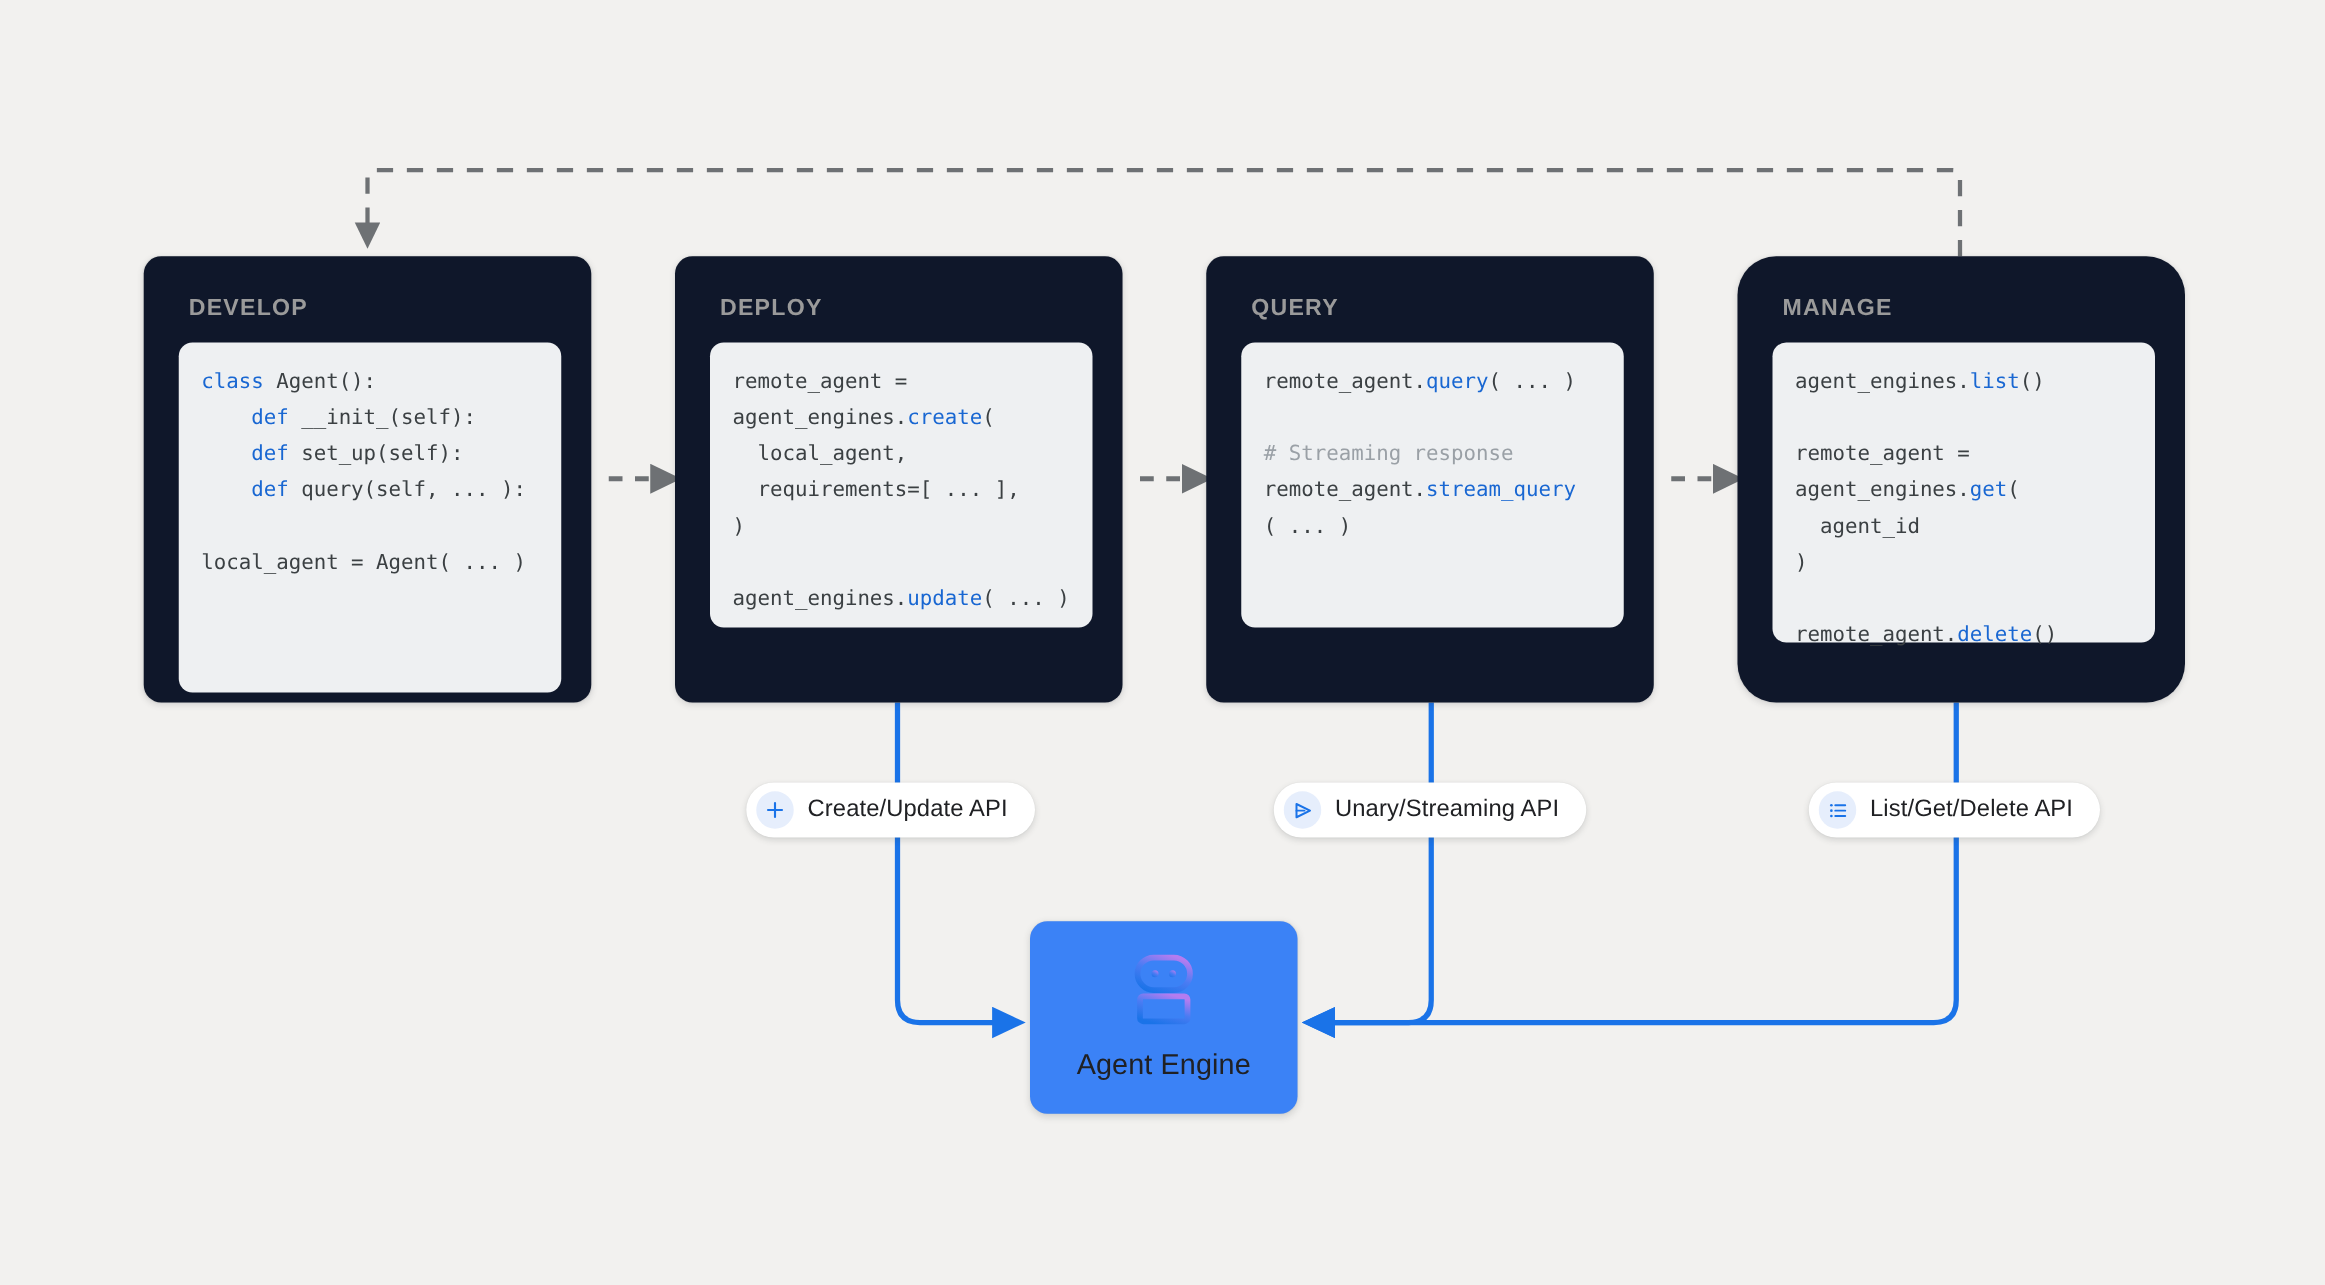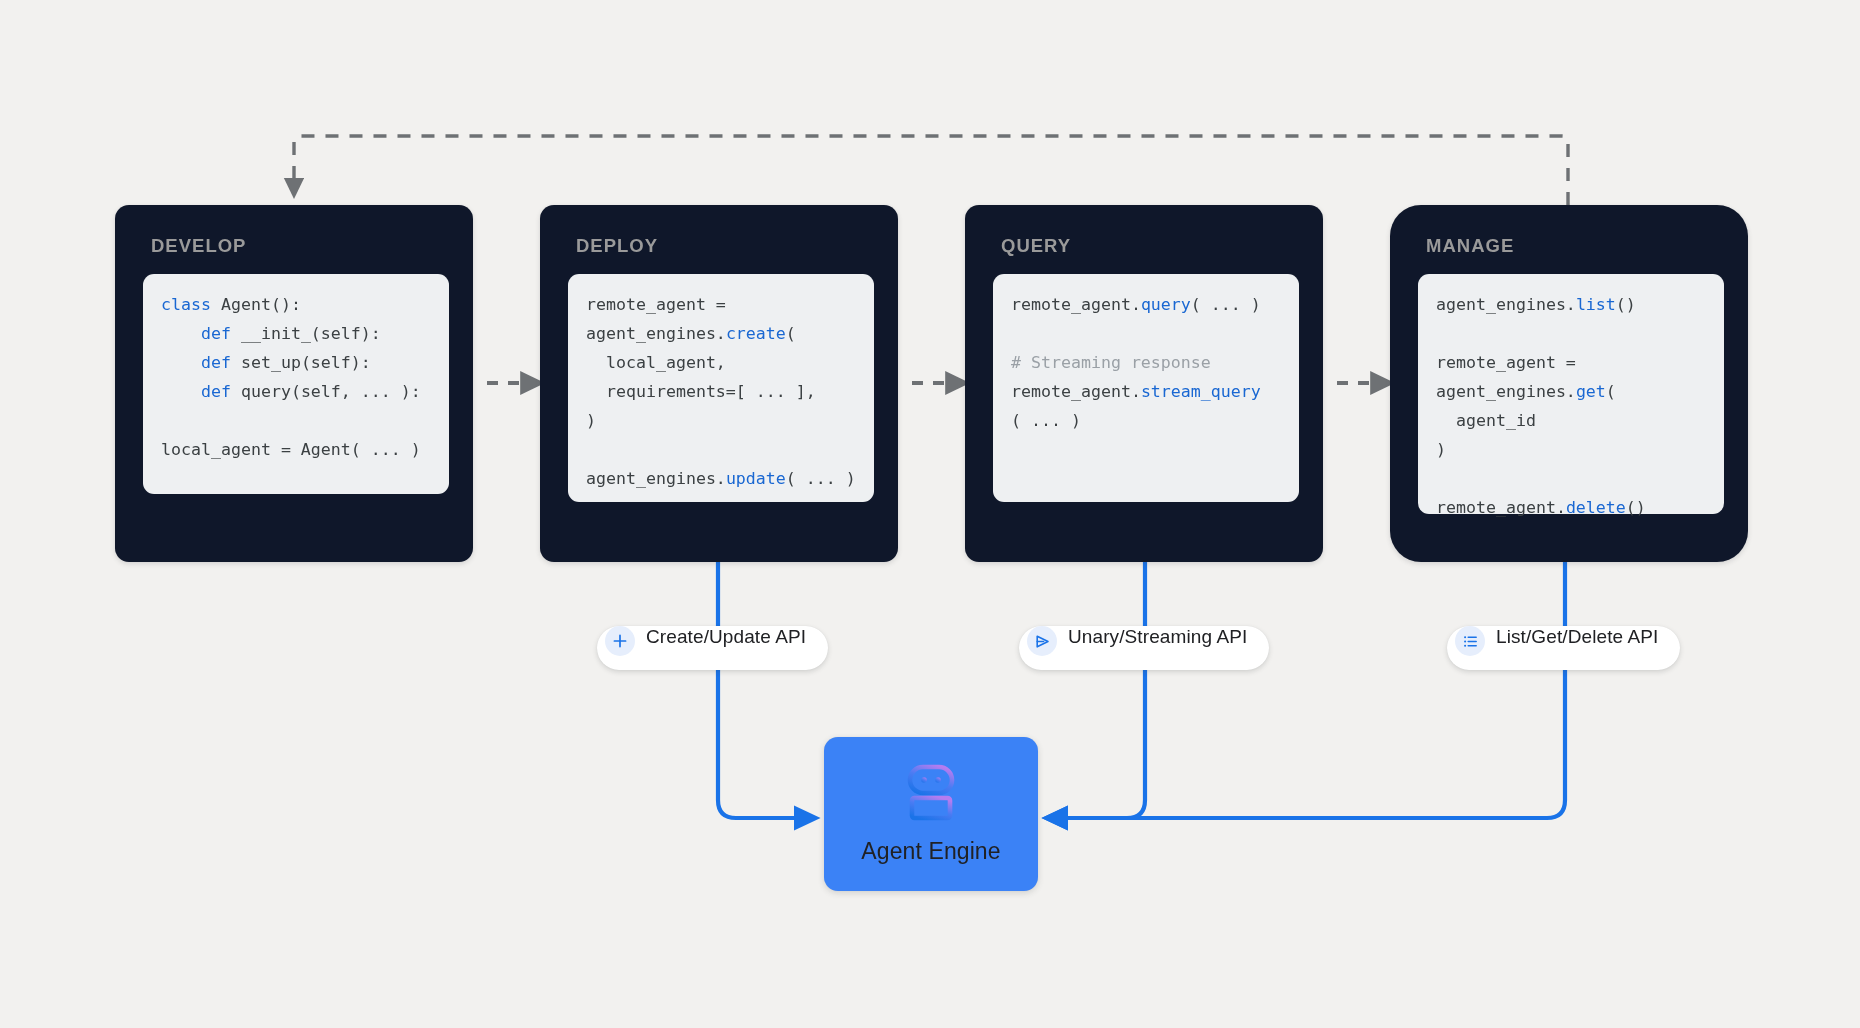--- a/index.html
+++ b/index.html
@@ -65,36 +65,37 @@
     background: #eef0f2;
     border-radius: 11px;
     padding: 16px 16px 16px 18px;
     box-sizing: border-box;
     font-family: "DejaVu Sans Mono", "Liberation Mono", monospace;
     font-size: 16.6px;
     line-height: 29px;
     color: #3b4043;
     white-space: pre;
   }
-  .code-box.h0 { height: 220px; }
+  .code-box.h0 { height: 280px; }
   .code-box.h1 { height: 228px; }
   .code-box.h2 { height: 228px; }
   .code-box.h3 { height: 240px; }
 
   .kw   { color: #1967d2; }
   .fn   { color: #1967d2; }
   .cmt  { color: #9aa0a6; }
 
   
   .pill {
     position: absolute;
     height: 44px;
     background: #ffffff;
     border-radius: 24px;
     display: flex;
+    align-items: center;
     padding: 0 22px 0 8px;
     box-shadow: 0 2px 5px rgba(60,64,67,.18), 0 0 1px rgba(60,64,67,.10);
     z-index: 3;
     box-sizing: border-box;
     white-space: nowrap;
   }
   .pill-icon {
     width: 30px;
     height: 30px;
     border-radius: 50%;

